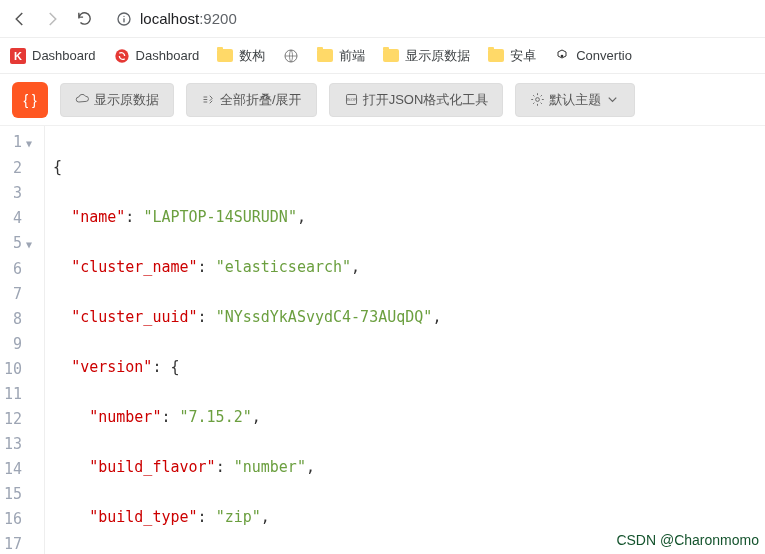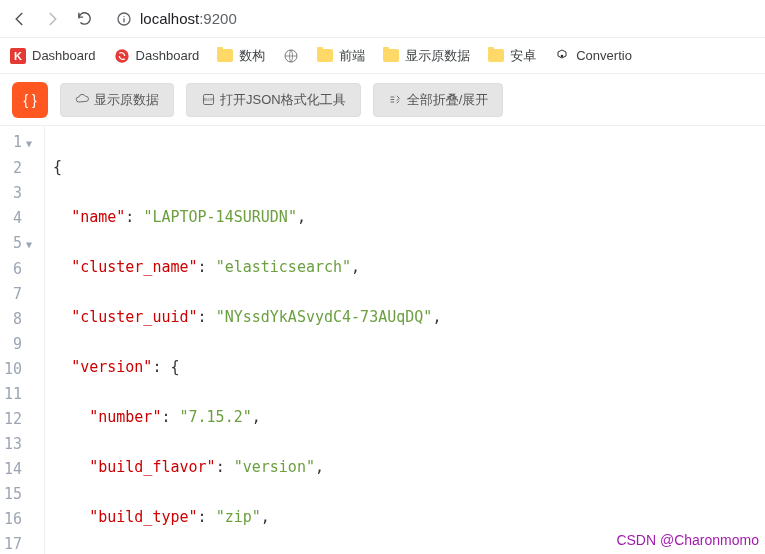--- a/index.html
+++ b/index.html
@@ -21,21 +21,21 @@
 .editor { display: flex; font-family: Consolas, Monaco, monospace; font-size: 15px; line-height: 25px; }
 .gutter { background: #fff; color: #9da5b4; text-align: right; padding: 4px 8px 4px 4px; user-select: none; border-right: 1px solid #eee; }
 .gutter .ln { padding-right: 4px; }
 .fold { color: #9da5b4; font-size: 10px; padding-left: 3px; display: inline-block; width: 10px; }
 .code { padding: 4px 0 4px 8px; white-space: pre; }
 .brace { color: #333; }
 .key { color: #c00; }
 .colon { color: #333; }
 .str { color: #6b9f3f; }
 .comma { color: #333; }
-.watermark { position: absolute; bottom: 6px; right: 6px; color: #a21caf; font-size: 14px; font-family: Arial; }
+.watermark { position: absolute; bottom: 6px; right: 6px; color: #14532d; font-size: 14px; font-family: Arial; }
 </style>
 </head>
 <body>
 
 <div class="addr-bar">
   <div class="nav-btn">
       <svg viewBox="0 0 24 24" width="18" height="18">
         <path d="M15 4l-8 8 8 8" stroke="#555" stroke-width="2" fill="none"></path>
       </svg>
     </div>
@@ -119,30 +119,40 @@
 <div class="toolbar">
   <div class="logo">{ }</div>
   <div class="tbtn">
     <svg viewBox="0 0 24 24">
         <path d="M6 16a4 4 0 0 1 0-8 6 6 0 0 1 11-1 4 4 0 0 1 1 8z" stroke="#666" stroke-width="1.5" fill="none"></path>
       </svg>
     <span>显示原数据</span>
   </div>
   <div class="tbtn">
     <svg viewBox="0 0 24 24">
+        <path d="M4 8h6M4 12h6M4 16h6M14 6l4 4-4 4M18 14l-4 4" stroke="#666" stroke-width="1.5" fill="none"></path>
+      </svg>
+    <span>全部折叠/展开</span>
+  </div>
+  <div class="tbtn">
+    <svg viewBox="0 0 24 24">
         <rect x="4" y="4" width="16" height="16" rx="2" stroke="#666" stroke-width="1.5" fill="none"></rect>
         <text x="12" y="15" font-size="7" text-anchor="middle" fill="#666">JSON</text>
       </svg>
     <span>打开JSON格式化工具</span>
   </div>
   <div class="tbtn">
     <svg viewBox="0 0 24 24">
-        <path d="M4 8h6M4 12h6M4 16h6M14 6l4 4-4 4M18 14l-4 4" stroke="#666" stroke-width="1.5" fill="none"></path>
+        <circle cx="12" cy="12" r="3" stroke="#666" stroke-width="1.5" fill="none"></circle>
+        <path d="M12 2v3M12 19v3M2 12h3M19 12h3M5 5l2 2M17 17l2 2M19 5l-2 2M5 19l2-2" stroke="#666" stroke-width="1.5"></path>
       </svg>
-    <span>全部折叠/展开</span>
+    <span>默认主题</span>
+    <svg viewBox="0 0 24 24" width="11" height="11">
+        <path d="M6 9l6 6 6-6" stroke="#666" stroke-width="2" fill="none"></path>
+      </svg>
   </div>
 </div>
 
 <div class="editor">
   <div class="gutter">
     <div class="ln">1<span class="fold">▼</span></div>
     <div class="ln">2<span class="fold"></span></div>
     <div class="ln">3<span class="fold"></span></div>
     <div class="ln">4<span class="fold"></span></div>
     <div class="ln">5<span class="fold">▼</span></div>
@@ -159,21 +169,21 @@
     <div class="ln">16<span class="fold"></span></div>
     <div class="ln">17<span class="fold"></span></div>
   </div>
   <div class="code">
 <div><span class="brace">{</span></div>
 <div>  <span class="key">"name"</span><span class="colon">:</span> <span class="str">"<span>LAPTOP-14SURUDN</span>"</span><span class="comma">,</span></div>
 <div>  <span class="key">"cluster_name"</span><span class="colon">:</span> <span class="str">"<span>elasticsearch</span>"</span><span class="comma">,</span></div>
 <div>  <span class="key">"cluster_uuid"</span><span class="colon">:</span> <span class="str">"<span>NYssdYkASvydC4-73AUqDQ</span>"</span><span class="comma">,</span></div>
 <div>  <span class="key">"version"</span><span class="colon">:</span> <span class="brace">{</span></div>
 <div>    <span class="key">"number"</span><span class="colon">:</span> <span class="str">"<span>7.15.2</span>"</span><span class="comma">,</span></div>
-<div>    <span class="key">"build_flavor"</span><span class="colon">:</span> <span class="str">"<span>version</span>"</span><span class="comma">,</span></div>
+<div>    <span class="key">"build_flavor"</span><span class="colon">:</span> <span class="str">"<span>number</span>"</span><span class="comma">,</span></div>
 <div>    <span class="key">"build_type"</span><span class="colon">:</span> <span class="str">"<span>zip</span>"</span><span class="comma">,</span></div>
 
 
 
 
 
 
 
 
 

